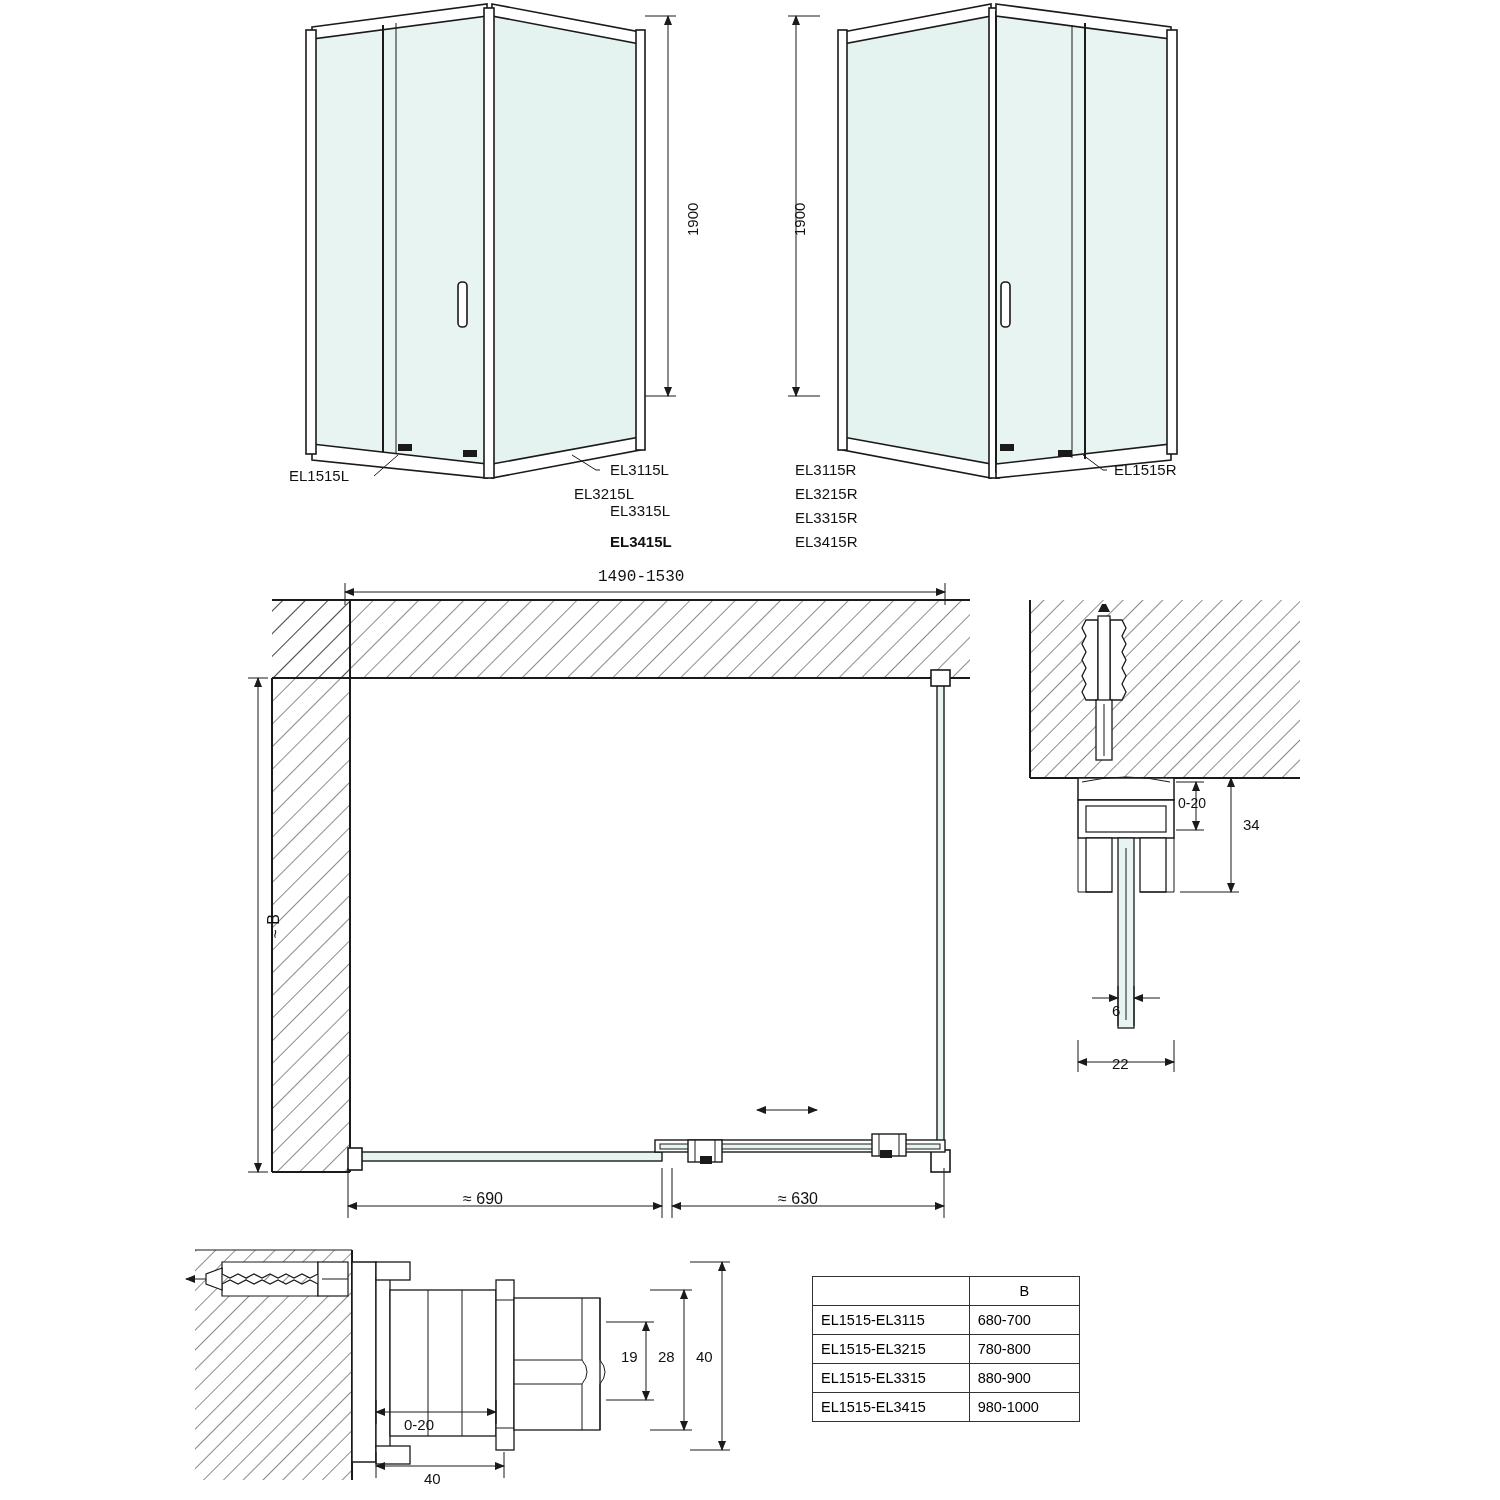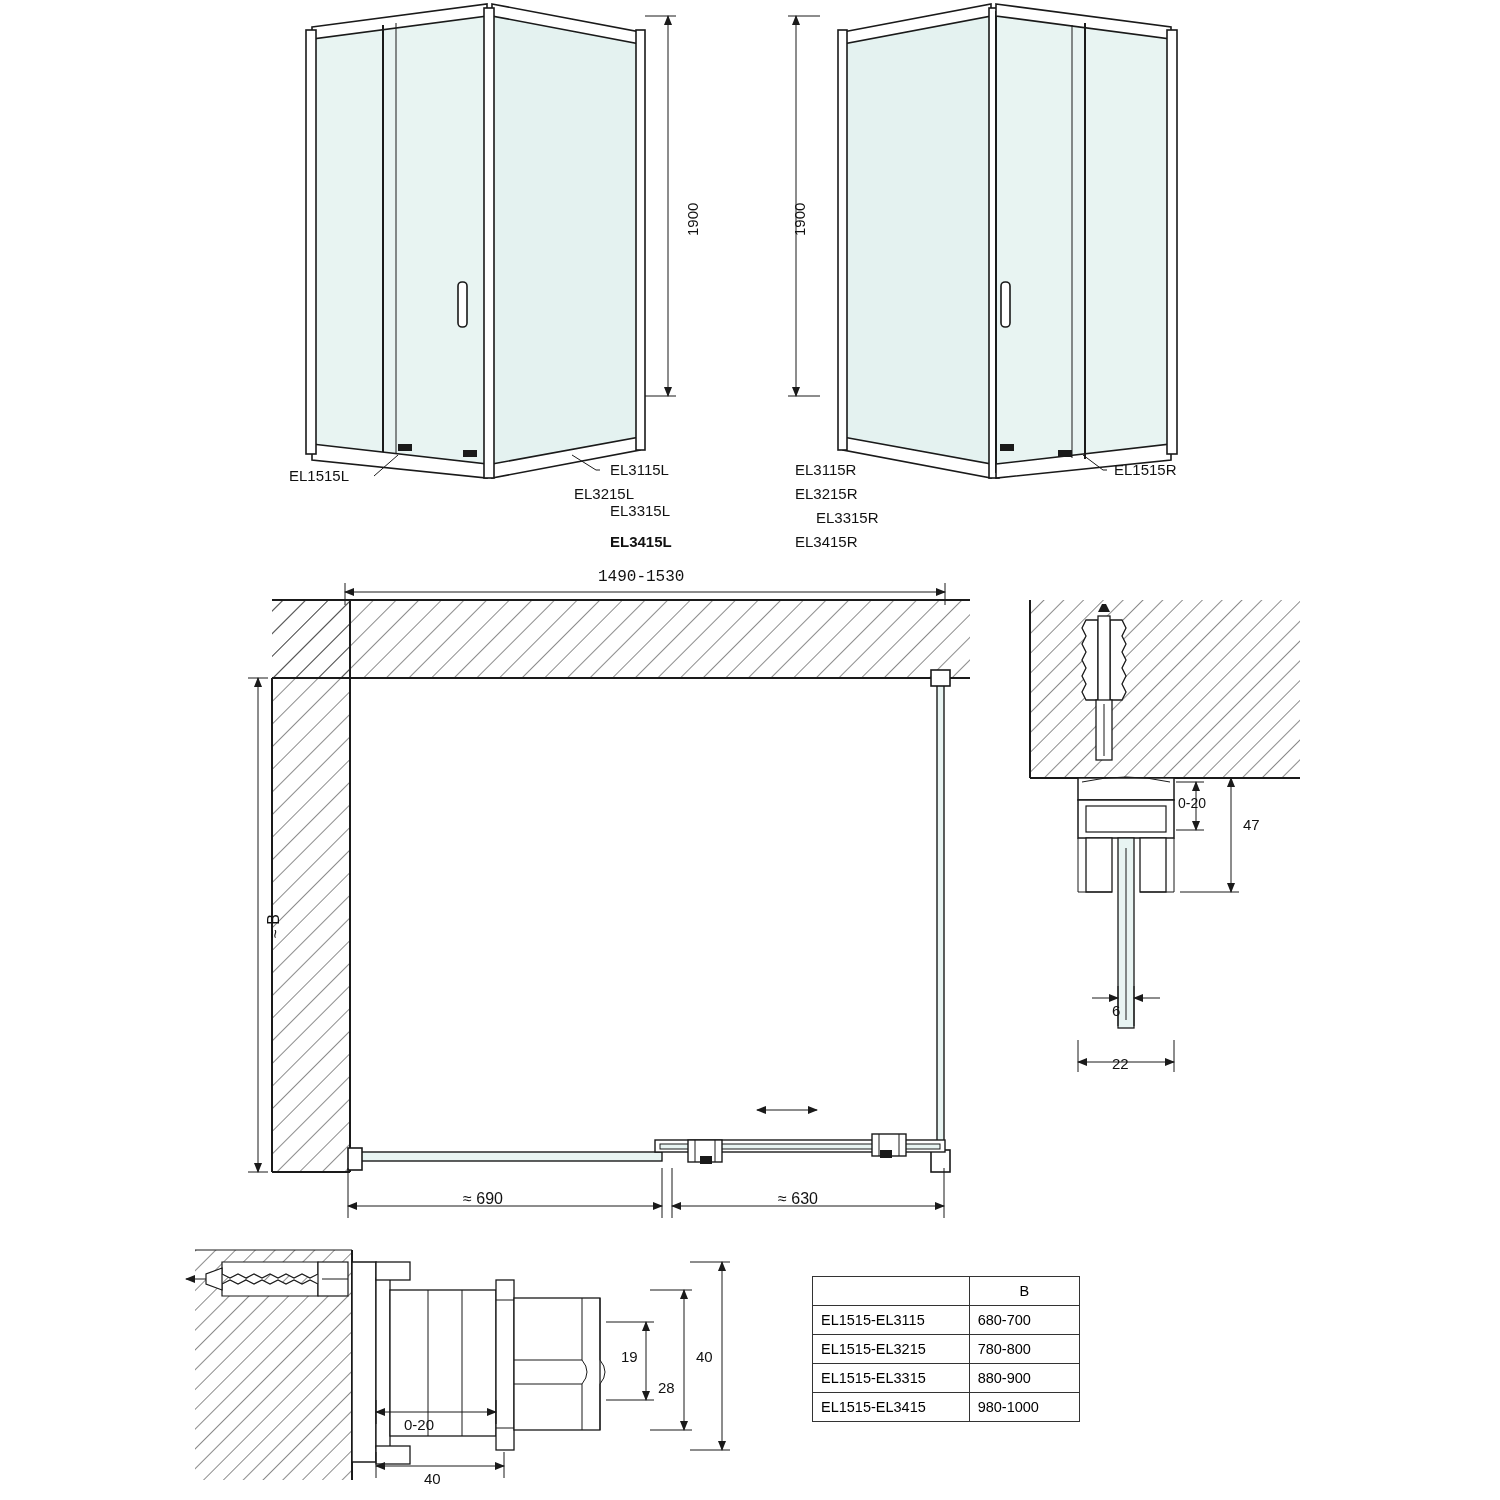--- a/index.html
+++ b/index.html
@@ -251,36 +251,36 @@
 <div class="lbl rot" style="left:684px;top:236px;">1900</div>
 <div class="lbl" style="left:289px;top:467px;">EL1515L</div>
 <div class="lbl" style="left:610px;top:461px;">EL3115L</div>
 <div class="lbl" style="left:574px;top:485px;">EL3215L</div>
 <div class="lbl" style="left:610px;top:502px;">EL3315L</div>
 <div class="lbl" style="left:610px;top:533px;font-weight:bold;">EL3415L</div>
 
 <div class="lbl rot" style="left:791px;top:236px;">1900</div>
 <div class="lbl" style="left:795px;top:461px;">EL3115R</div>
 <div class="lbl" style="left:795px;top:485px;">EL3215R</div>
-<div class="lbl" style="left:816px;top:509px;text-align:right;">EL3315R</div>
+<div class="lbl" style="left:795px;top:509px;text-align:right;">EL3315R</div>
 <div class="lbl" style="left:795px;top:533px;">EL3415R</div>
 <div class="lbl" style="left:1114px;top:461px;">EL1515R</div>
 
 <div class="lbl" style="left:598px;top:568px;font-size:16px;font-family:Liberation Mono, monospace;">1490-1530</div>
 <div class="lbl rot" style="left:265px;top:938px;font-size:16px;">≈ B</div>
 <div class="lbl" style="left:463px;top:1190px;font-size:16px;">≈ 690</div>
 <div class="lbl" style="left:778px;top:1190px;font-size:16px;">≈ 630</div>
 
 <div class="lbl" style="left:1178px;top:795px;font-size:14px;">0-20</div>
-<div class="lbl" style="left:1243px;top:816px;font-size:15px;">47</div>
+<div class="lbl" style="left:1243px;top:816px;font-size:15px;">34</div>
 <div class="lbl" style="left:1112px;top:1002px;font-size:15px;">6</div>
 <div class="lbl" style="left:1112px;top:1055px;font-size:15px;">22</div>
 
 <div class="lbl" style="left:621px;top:1348px;font-size:15px;">19</div>
-<div class="lbl" style="left:658px;top:1348px;font-size:15px;margin-top:31px;">28</div>
+<div class="lbl" style="left:658px;top:1348px;font-size:15px;">28</div>
 <div class="lbl" style="left:696px;top:1348px;font-size:15px;">40</div>
 <div class="lbl" style="left:404px;top:1416px;font-size:15px;">0-20</div>
 <div class="lbl" style="left:424px;top:1470px;font-size:15px;">40</div>
 
 <table class="tbl" style="left:812px;top:1276px;width:268px;">
   <tbody>
         <tr>
     <th style="width:160px;"></th>
     <th style="width:108px;text-align:center;">B</th>
   </tr>

